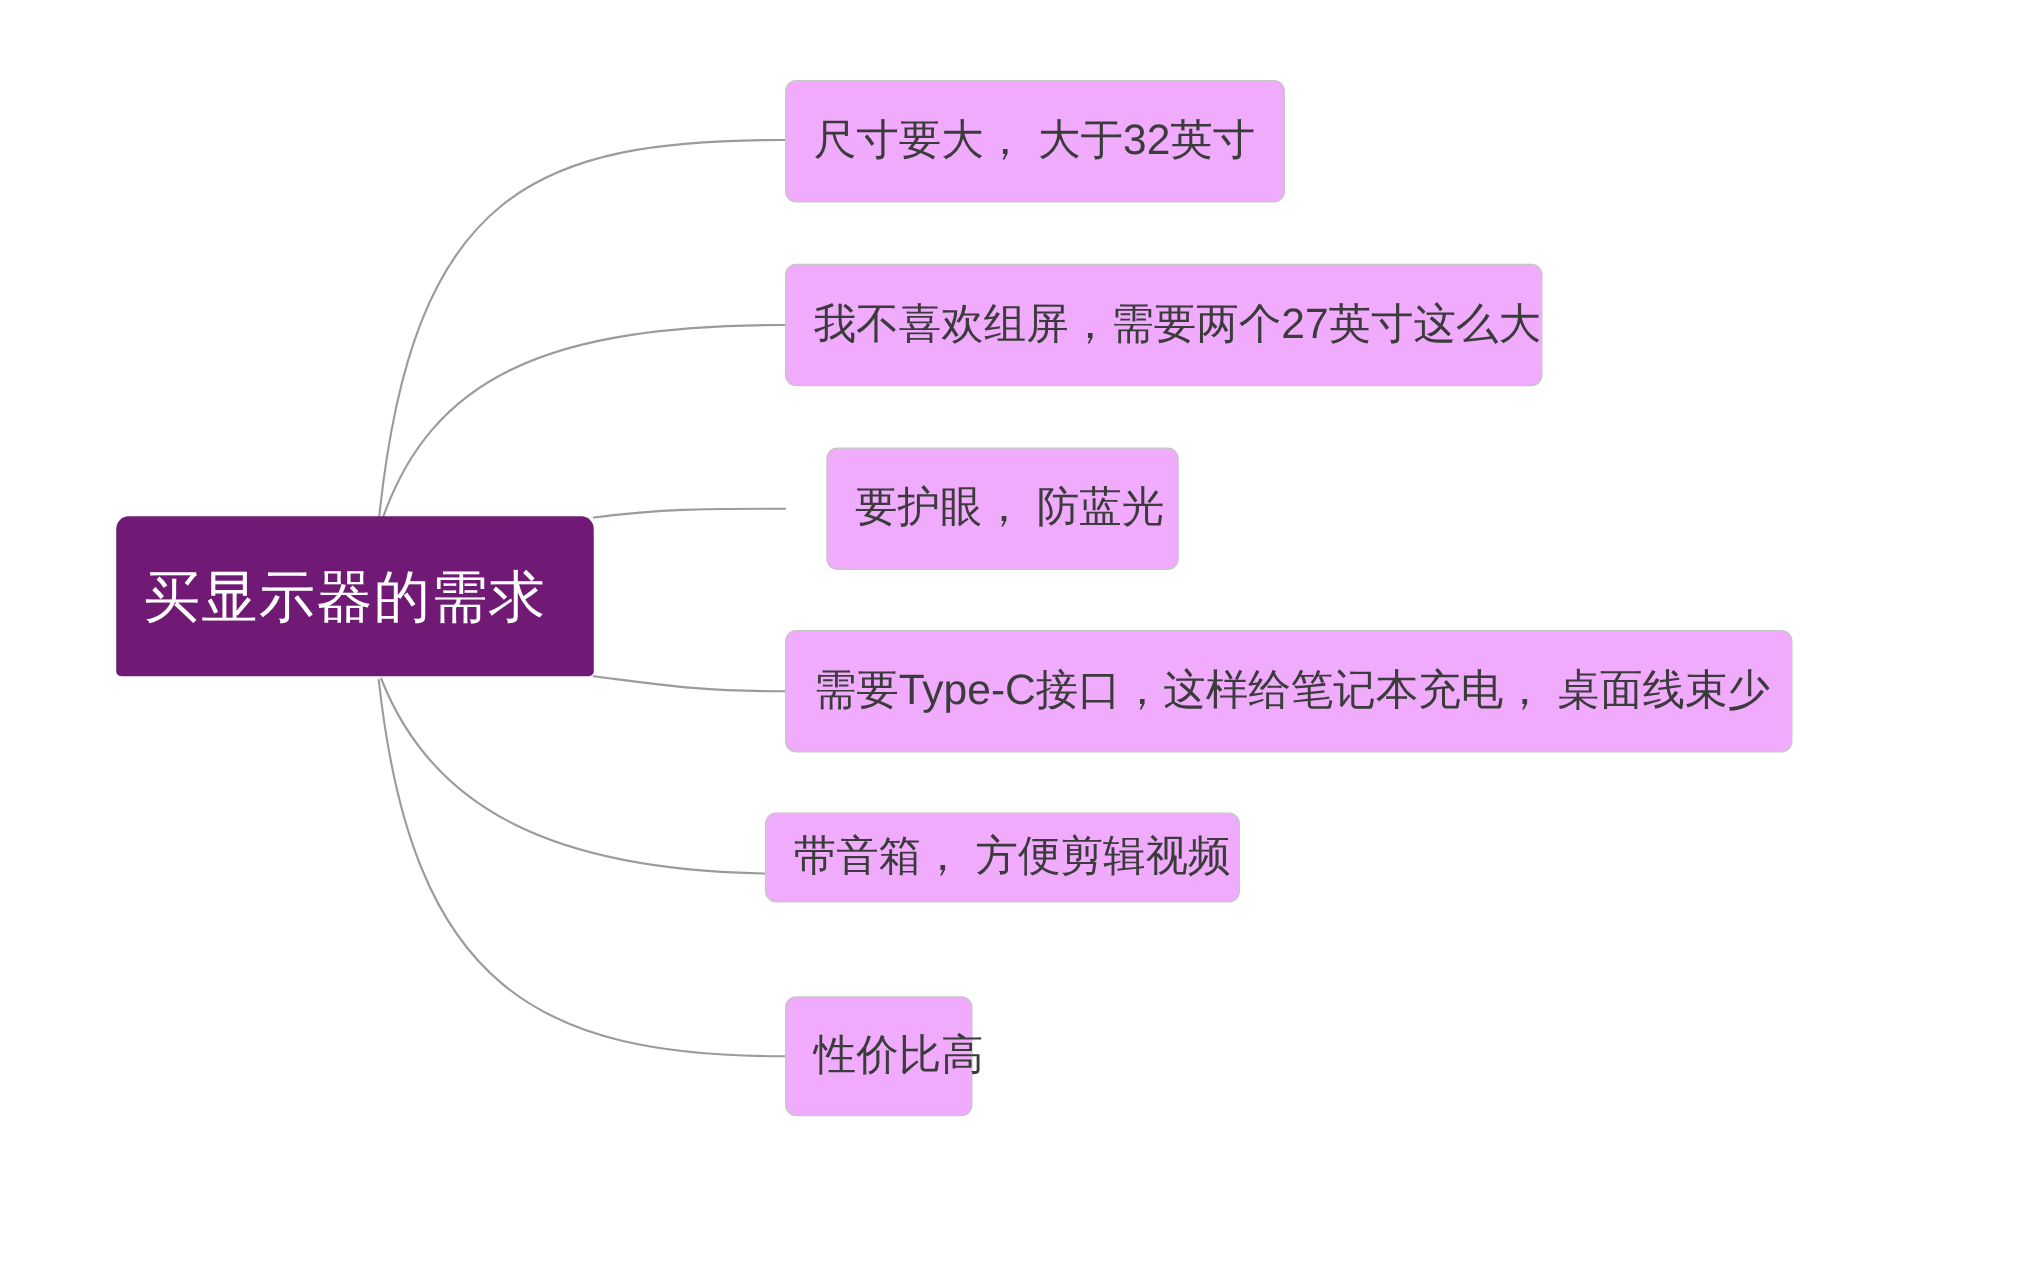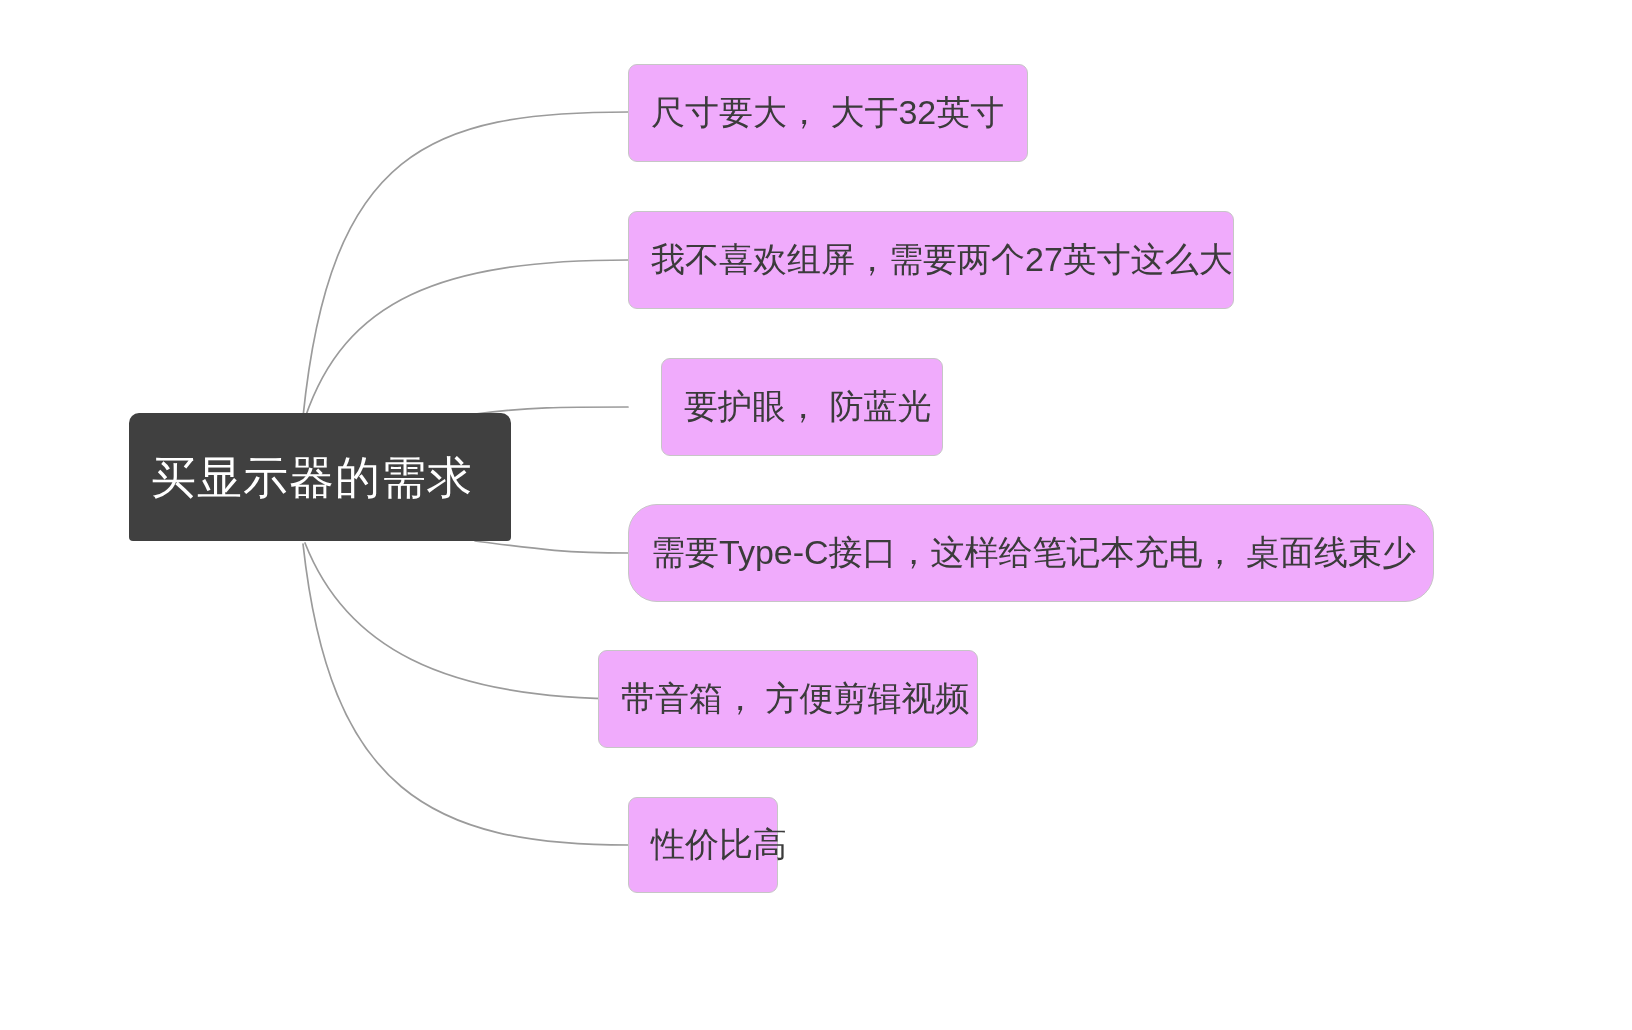--- a/index.html
+++ b/index.html
@@ -35,28 +35,27 @@
     pointer-events: none;
   }
 
   
   .root-node {
     position: absolute;
     left: 93px;
     top: 413px;
     width: 382px;
     height: 128px;
-    background: #404040;
+    background: #701a75;
     border-radius: 10px 10px 4px 4px;
     z-index: 2;
     display: flex;
     align-items: center;
     box-sizing: border-box;
     padding-left: 22px;
-    margin-left: 36px;
   }
   .root-node-label {
     color: #ffffff;
     font-size: 45px;
     line-height: 1;
     letter-spacing: 1px;
     white-space: nowrap;
   }
 
   
@@ -74,22 +73,22 @@
   .branch-node-label {
     color: #3b3b3b;
     font-size: 34px;
     line-height: 1.1;
     white-space: nowrap;
   }
 
   .node-b1 { left: 628px; top: 64px;  width: 400px; height: 98px; }
   .node-b2 { left: 628px; top: 211px; width: 606px; height: 98px; }
   .node-b3 { left: 628px; top: 358px; width: 282px; height: 98px; margin-left: 33px; }
-  .node-b4 { left: 628px; top: 504px; width: 806px; height: 98px; border-radius: 29px; }
-  .node-b5 { left: 598px; top: 650px; width: 380px; height: 98px; font-family: Liberation Serif, serif; }
+  .node-b4 { left: 628px; top: 504px; width: 806px; height: 98px; }
+  .node-b5 { left: 612px; top: 650px; width: 380px; height: 72px; }
   .node-b6 { left: 628px; top: 797px; width: 150px; height: 96px; }
 </style>
 </head>
 <body>
 
 <div id="mindmap-canvas">
 
   <svg id="connector-layer" viewBox="0 0 1632 1030">
     <g fill="none" stroke="#9b9b9b" stroke-width="1.7" stroke-linecap="round">
       <path d="M 303 417 C 330 150 430 112 628 112"></path>

